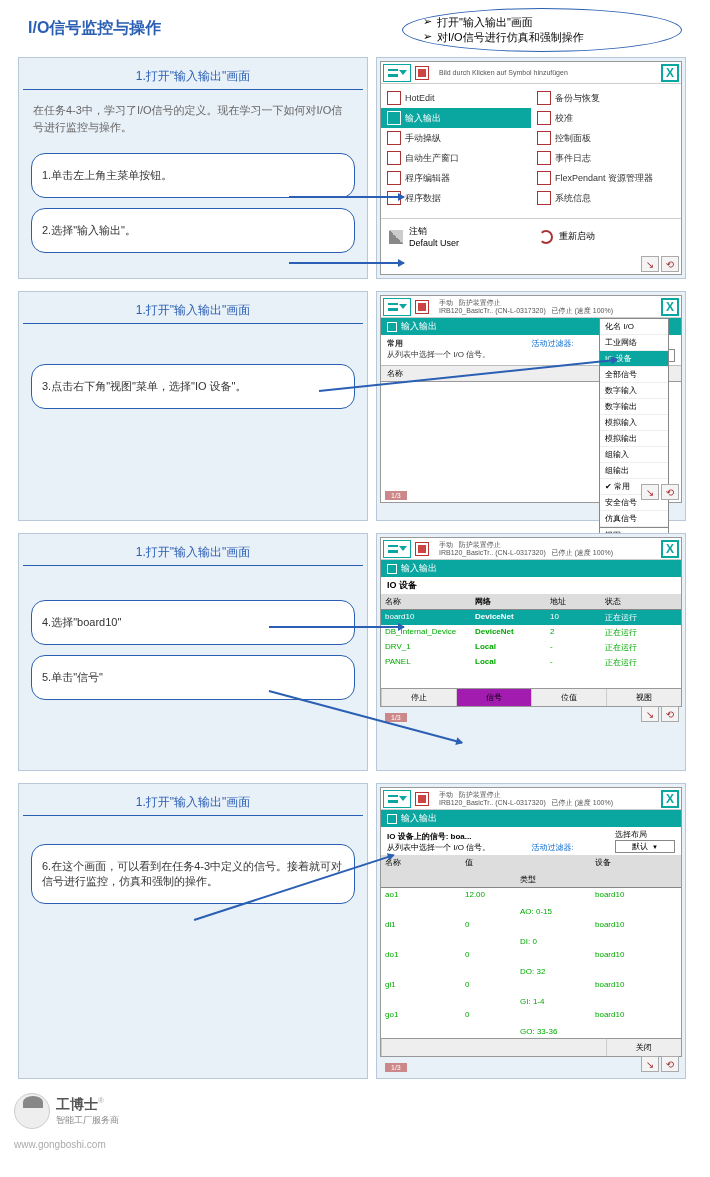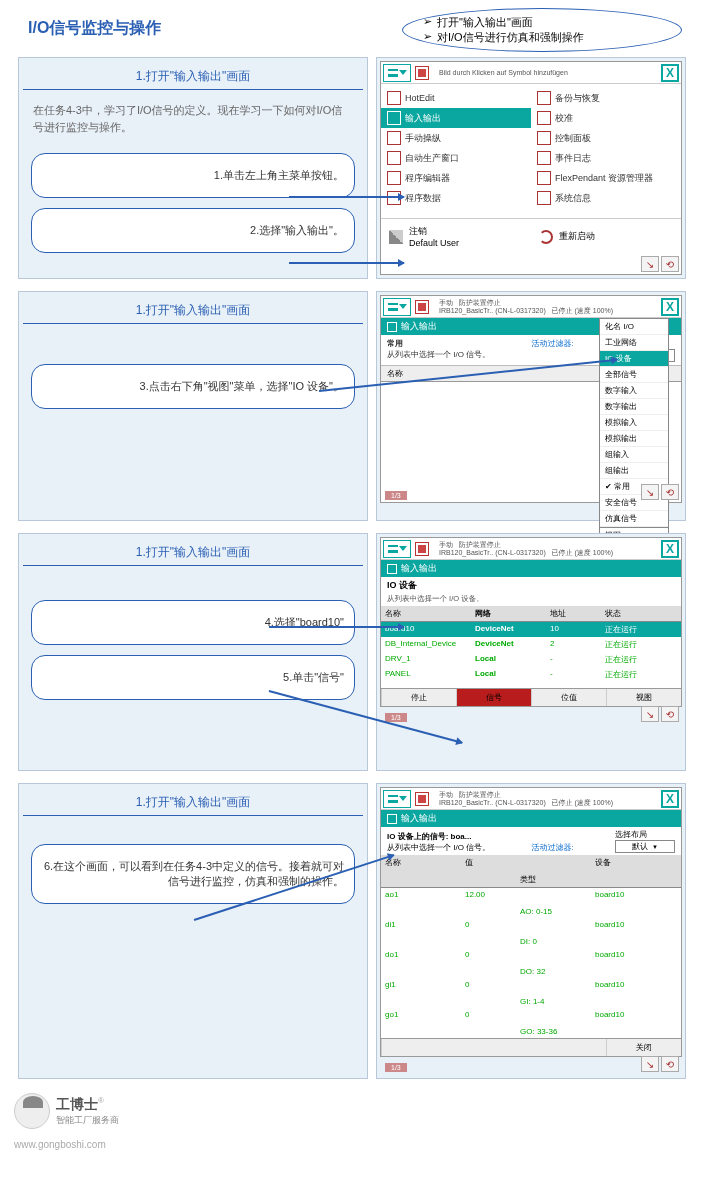--- a/index.html
+++ b/index.html
@@ -7,21 +7,21 @@
 .page-title{color:#2a5fb3;font-size:16px;font-weight:bold;padding:18px 0 12px 28px;}
 .intro-bubble{position:absolute;top:8px;right:28px;width:280px;border:1.5px solid #2a5fb3;border-radius:50%/50%;padding:6px 20px;}
 .intro-bubble ul{list-style:none;}
 .intro-bubble li{font-size:11px;color:#000;padding-left:14px;position:relative;}
 .intro-bubble li:before{content:"➢";position:absolute;left:0;top:0;}
 .row{display:flex;padding:6px 18px;gap:8px;}
 .leftcol{width:350px;background:#e8f0f8;border:1px solid #b8c8d8;padding:4px 4px 12px 4px;position:relative;}
 .rightcol{width:310px;background:#e8f0f8;border:1px solid #b8c8d8;padding:3px;position:relative;}
 .panel-head{color:#2a5fb3;font-size:12px;text-align:center;padding:6px 0 4px 0;border-bottom:1px solid #2a5fb3;margin-bottom:8px;}
 .para{color:#666;font-size:11px;padding:4px 10px 8px 10px;line-height:1.5;}
-.bubble{border:1.5px solid #2a5fb3;border-radius:14px;background:#fff;margin:10px 8px;padding:14px 10px;text-align:right;color:#333;font-size:11px;}
+.bubble{border:1.5px solid #2a5fb3;border-radius:14px;background:#fff;margin:10px 8px;padding:14px 10px;text-align:left;color:#333;font-size:11px;}
 
 .shot{background:#fff;border:1px solid #999;font-size:9px;position:relative;}
 .sh-top{display:flex;align-items:center;background:#fff;border-bottom:1px solid #ccc;height:22px;padding:0 2px;}
 .menu-btn{width:28px;height:18px;border:1px solid #0aa6a0;display:flex;align-items:center;justify-content:center;gap:1px;}
 .menu-btn span{display:block;}
 .ham{width:10px;height:8px;border-top:2px solid #0aa6a0;border-bottom:2px solid #0aa6a0;position:relative;}
 .ham:after{content:"";position:absolute;top:3px;left:0;width:10px;border-top:2px solid #0aa6a0;}
 .chev{width:0;height:0;border-left:4px solid transparent;border-right:4px solid transparent;border-top:5px solid #0aa6a0;}
 .top-info{flex:1;font-size:7px;color:#555;padding-left:6px;line-height:1.1;}
 .close-x{width:18px;height:18px;border:2px solid #0aa6a0;display:flex;align-items:center;justify-content:center;color:#0aa6a0;font-weight:bold;font-size:12px;}
@@ -48,21 +48,21 @@
 .subhead .blue{color:#06c;}
 .colh{display:flex;background:#eee;border-bottom:1px solid #999;font-size:8px;}
 .colh>div{padding:2px 6px;}
 .view-menu{position:absolute;right:12px;top:22px;width:70px;background:#fff;border:1px solid #888;font-size:8px;}
 .view-menu div{padding:2px 5px;border-bottom:1px solid #eee;}
 .view-menu div.hi{background:#0aa6a0;color:#fff;}
 .view-menu div.sep{border-top:1px solid #888;}
 .body-fill{height:120px;}
 .bot-tabs{display:flex;border-top:1px solid #999;margin-top:auto;}
 .bot-tabs>div{flex:1;text-align:center;padding:3px 0;font-size:8px;border-left:1px solid #ccc;background:#eee;}
-.bot-tabs>div.act{background:#b91c1c;}
+.bot-tabs>div.act{background:#a21caf;}
 .task-tab{position:absolute;bottom:2px;left:4px;background:#c88;color:#fff;font-size:7px;padding:1px 6px;}
 
 .tbl{font-size:8px;}
 .tbl-h{display:flex;background:#ddd;border-bottom:1px solid #888;}
 .tbl-h>div,.tbl-r>div{padding:2px 4px;}
 .tbl-r{display:flex;}
 .tbl-r.hi{background:#0aa6a0;color:#fff;}
 .green{color:#0a0;}
 .c1{width:90px;}.c2{width:75px;font-weight:bold;}.c3{width:55px;}.c4{flex:1;}
 .sc1{width:80px;}.sc2{width:55px;}.sc3{width:75px;margin-top:17px;}.sc4{flex:1;}
@@ -257,21 +257,20 @@
           </div>
         <div class="stop-ico"></div>
         <div class="top-info"><span>手动</span> &nbsp; <span>防护装置停止</span><br><span>IRB120_BasicTr.. (CN-L-0317320)</span> &nbsp; <span>已停止 (速度 100%)</span></div>
         <div class="close-x">X</div>
       </div>
       <div class="crumb">
           <span class="cicon"></span>
           <span>输入输出</span>
         </div>
       <div class="io-title">IO 设备</div>
-      <div class="sig-sub">从列表中选择一个 I/O 设备。</div>
       <div class="tbl">
         <div class="tbl-h">
           <div class="c1">名称</div>
             <div class="c2">网络</div>
             <div class="c3">地址</div>
             <div class="c4">状态</div>
         </div>
         <div class="tbl-r hi">
           <div class="c1">board10</div>
             <div class="c2">DeviceNet</div>

